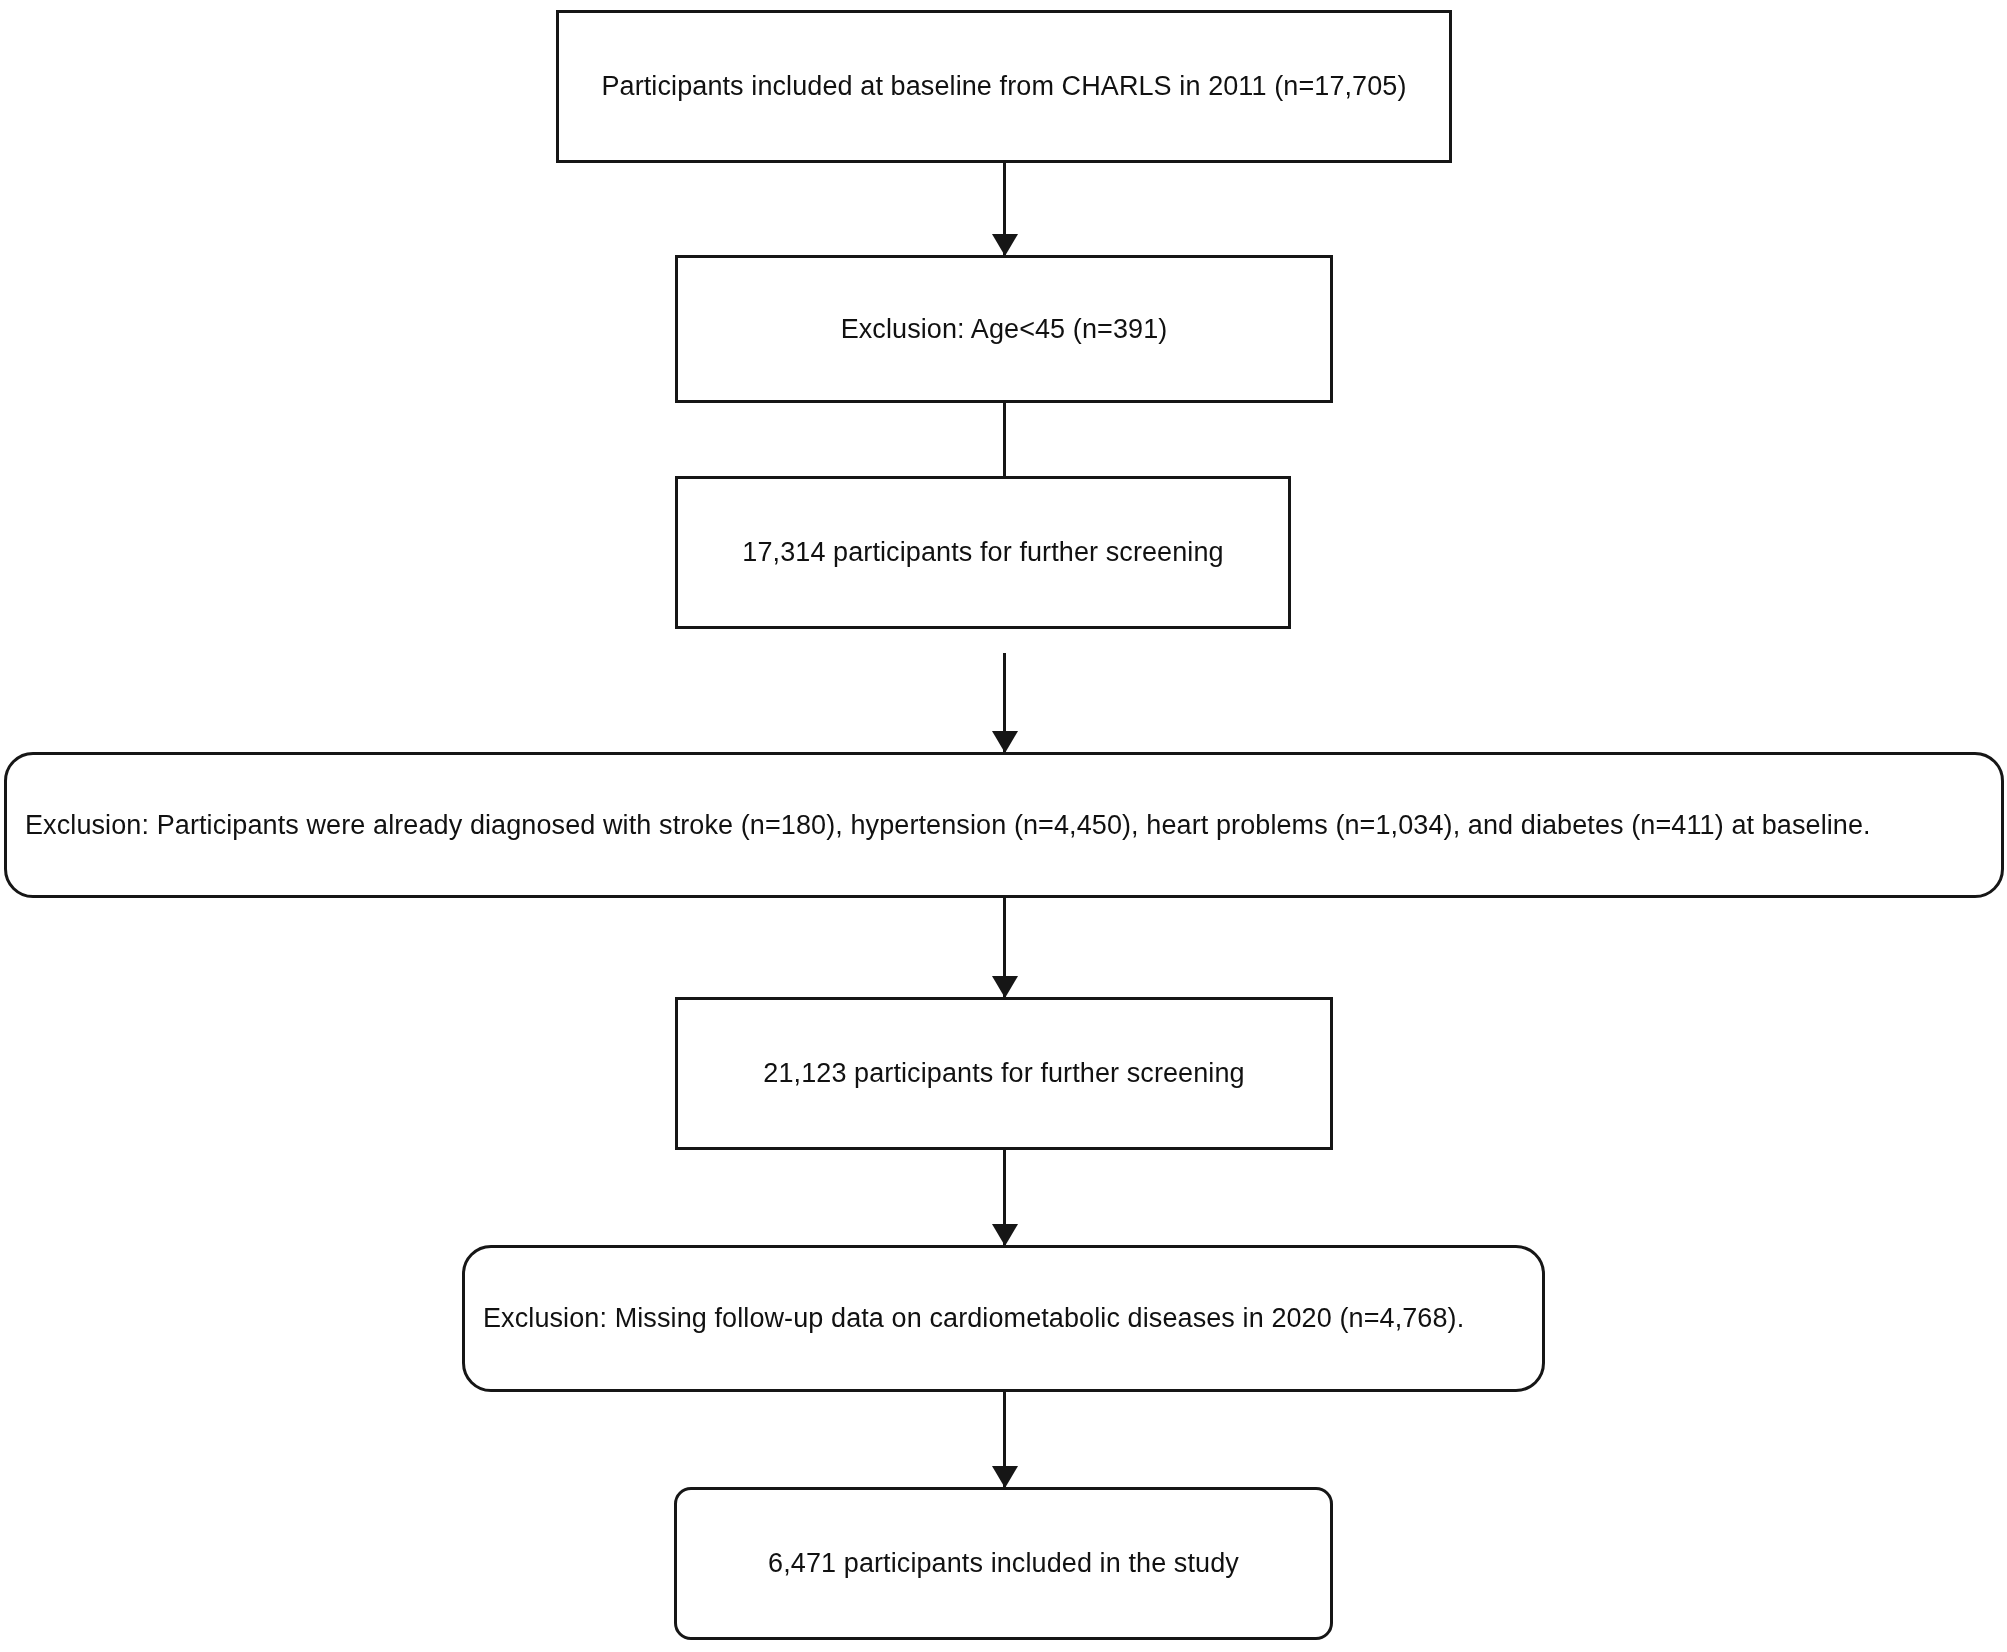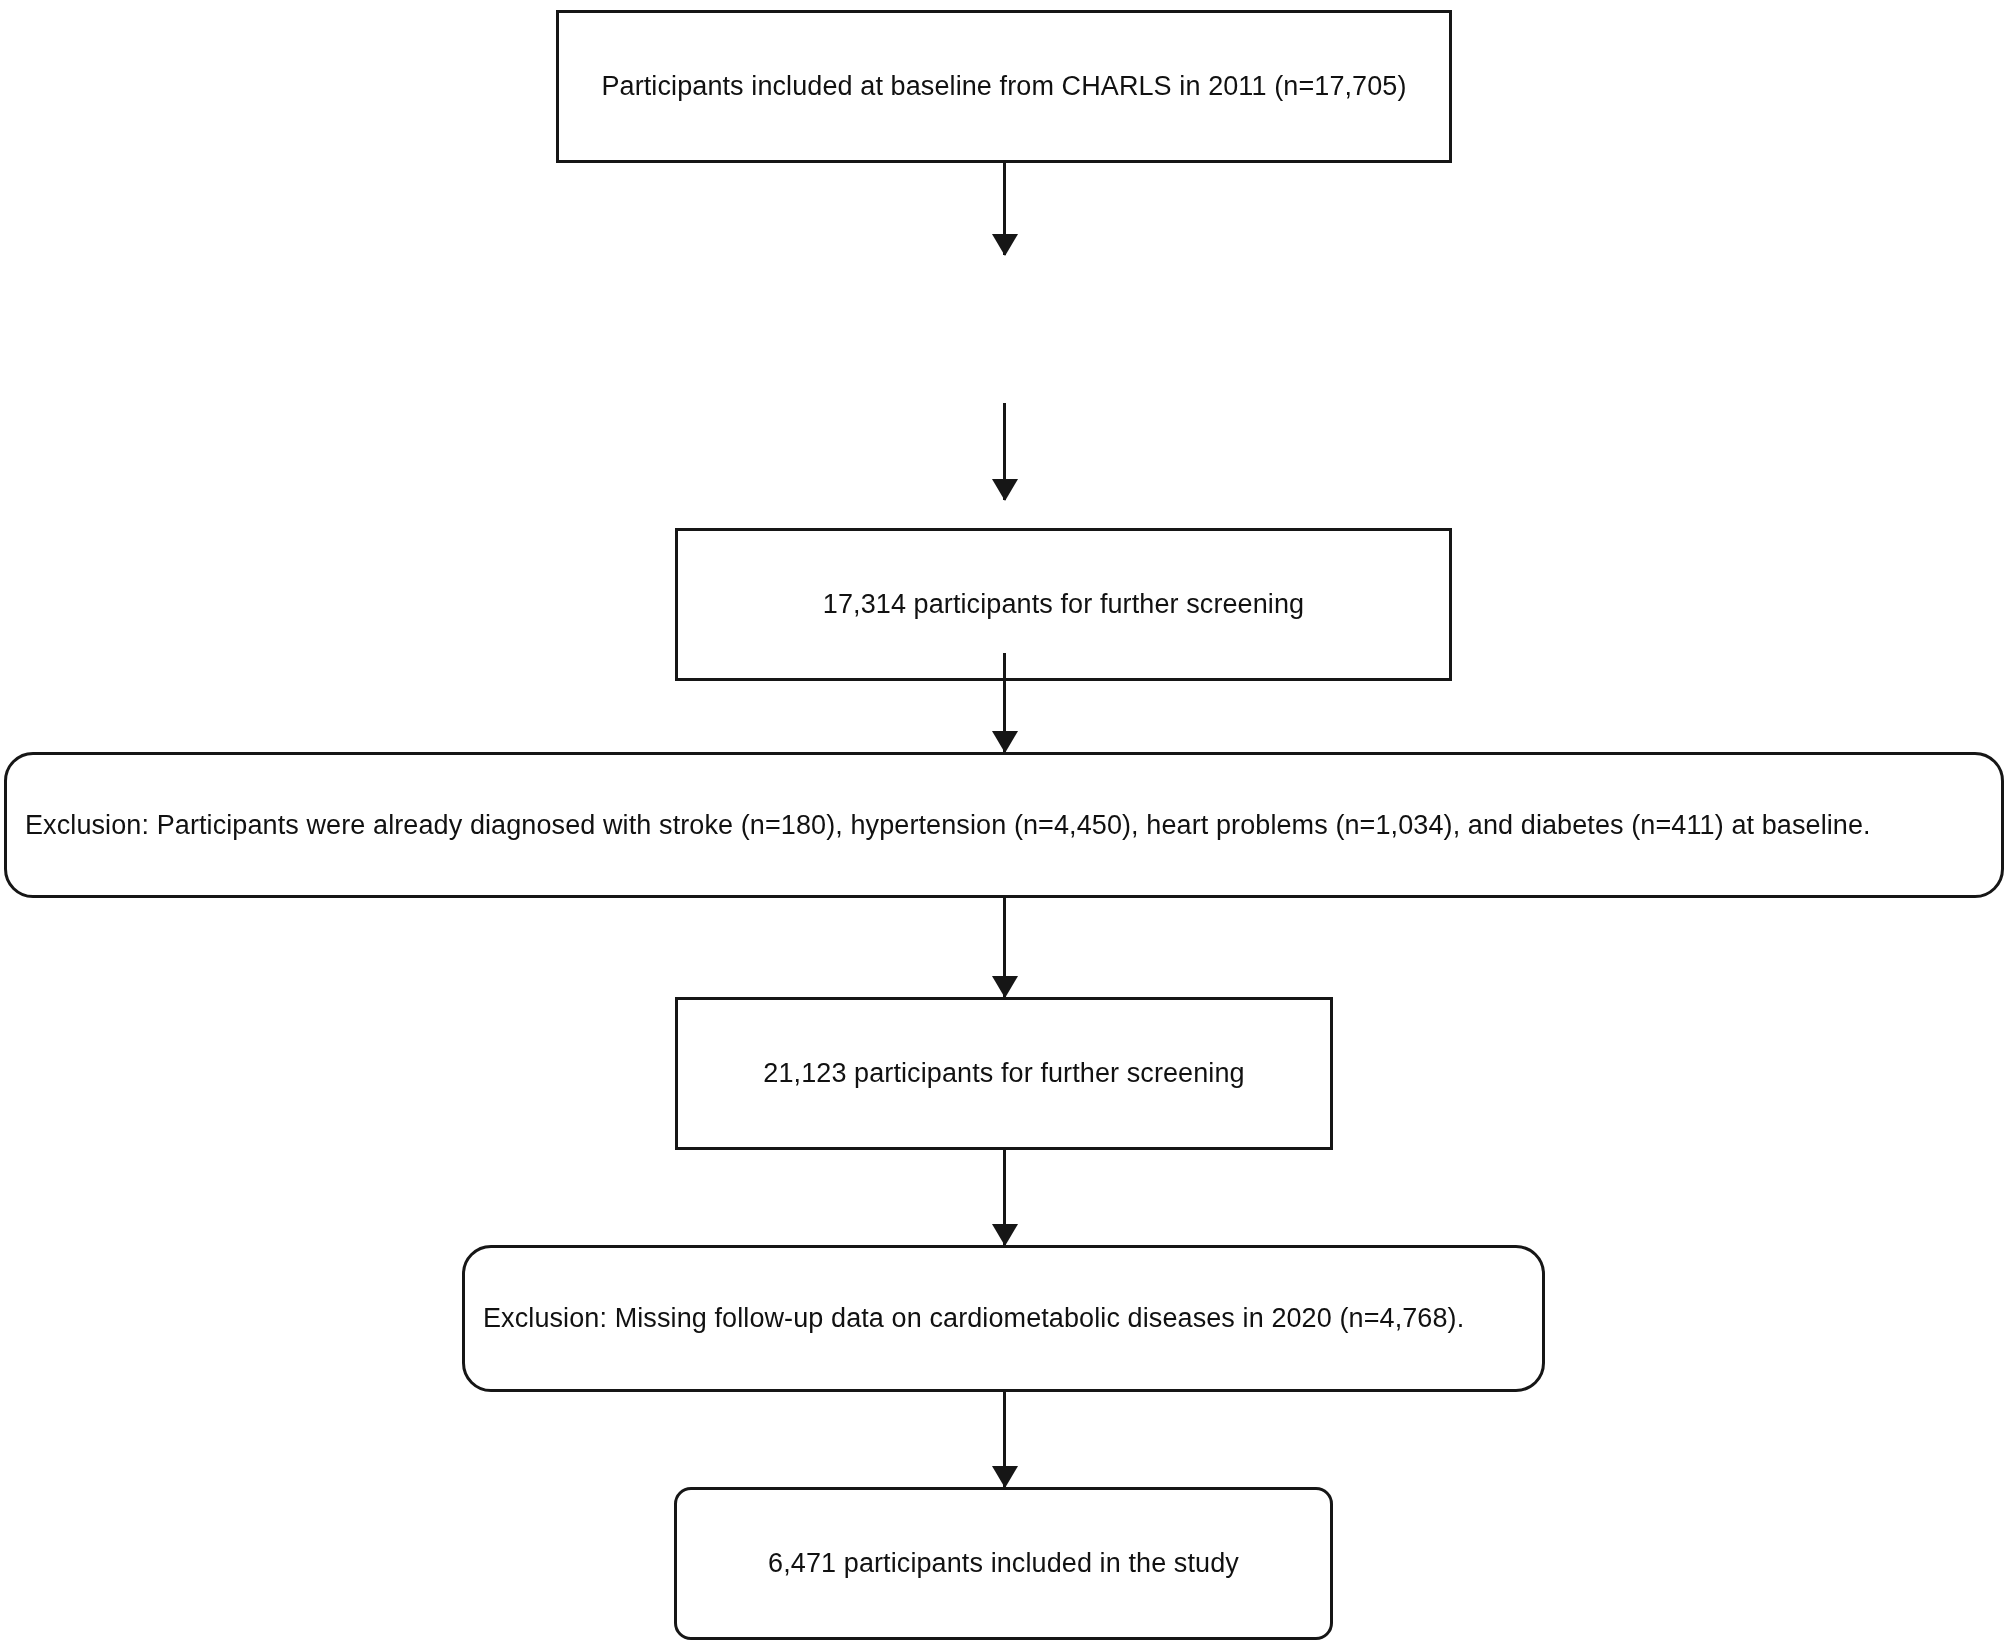--- a/index.html
+++ b/index.html
@@ -40,21 +40,21 @@
   .node.align-left {
     justify-content: flex-start;
     border-radius: 29px;
   }
   .node.align-left .node-text {
     text-align: left;
   }
   
   #node-baseline       { left: 556px;  top: 10px;   width: 896px;  height: 153px; }
   #node-exclusion-age  { left: 675px;  top: 255px;  width: 658px;  height: 148px; }
-  #node-screen-17314   { left: 675px;  top: 528px;  width: 777px;  height: 153px; }
+  #node-screen-17314   { left: 675px;  top: 476px;  width: 616px;  height: 153px; }
   #node-exclusion-dx   { left: 4px;    top: 752px;  width: 2000px; height: 146px; }
   #node-screen-11239   { left: 675px;  top: 997px;  width: 658px;  height: 153px; }
   #node-exclusion-fu   { left: 462px;  top: 1245px; width: 1083px; height: 147px; }
   #node-final          { left: 674px;  top: 1487px; width: 659px;  height: 153px; border-radius: 17px; }
 
   
   .connector {
     position: absolute;
     left: 1003px;
     width: 3px;
@@ -84,20 +84,23 @@
 <div id="flowchart">
 
   <div class="node" id="node-baseline">
     <span class="node-text">Participants included at baseline from CHARLS in 2011 (n=17,705)</span>
   </div>
 
   <div class="connector" id="conn-1">
     <span class="arrow-head"></span>
   </div>
 
+  <div class="node" id="node-exclusion-age">
+    <span class="node-text">Exclusion: Age&lt;45 (n=391)</span>
+  </div>
 
   <div class="connector" id="conn-2">
     <span class="arrow-head"></span>
   </div>
 
   <div class="node" id="node-screen-17314">
     <span class="node-text">17,314 participants for further screening</span>
   </div>
 
   <div class="connector" id="conn-3">

